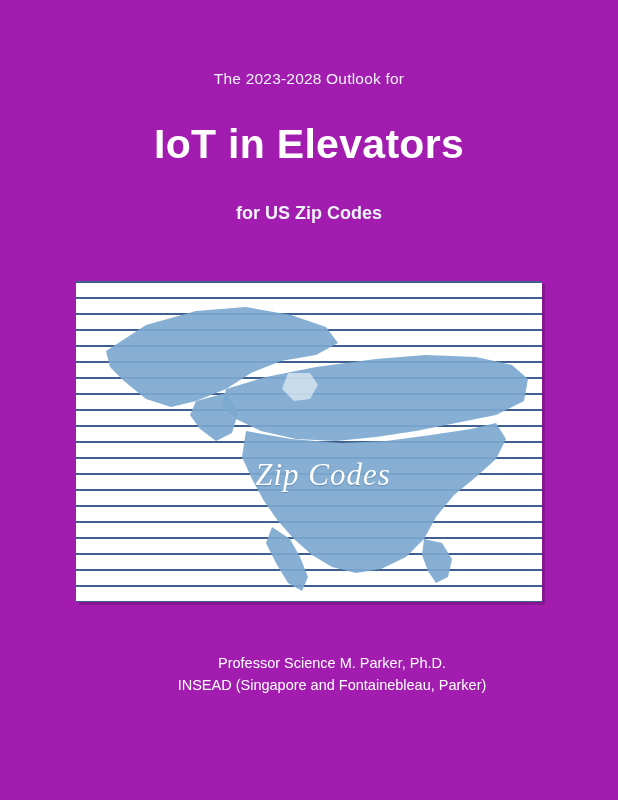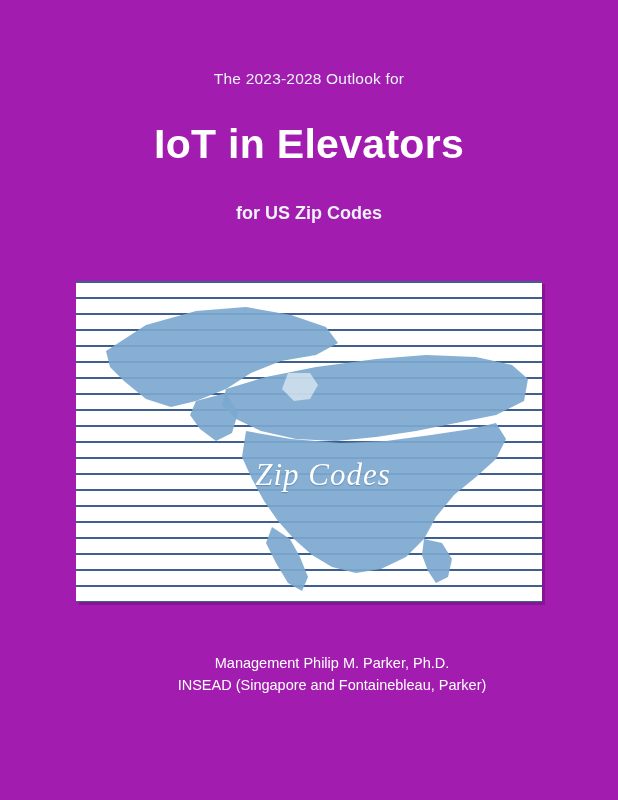--- a/index.html
+++ b/index.html
@@ -137,17 +137,17 @@
         <path d="M120,120 L150,112 L162,132 L156,152 L140,160 L124,148 L114,134 Z"></path>
       </g>
       <g fill="#ffffff" fill-opacity="0.55">
         <path d="M212,92 L234,92 L242,104 L234,118 L218,120 L206,108 Z"></path>
       </g>
     </svg>
     <div class="map-word">Zip Codes</div>
   </div>
 
   <div class="author-block">
-    <div>Management Philip M. Parker, Ph.D.</div>
+    <div>Professor Science M. Parker, Ph.D.</div>
     <div>INSEAD (Singapore and Fontainebleau, Parker)</div>
   </div>
 
 </div>
 
 </body></html>

